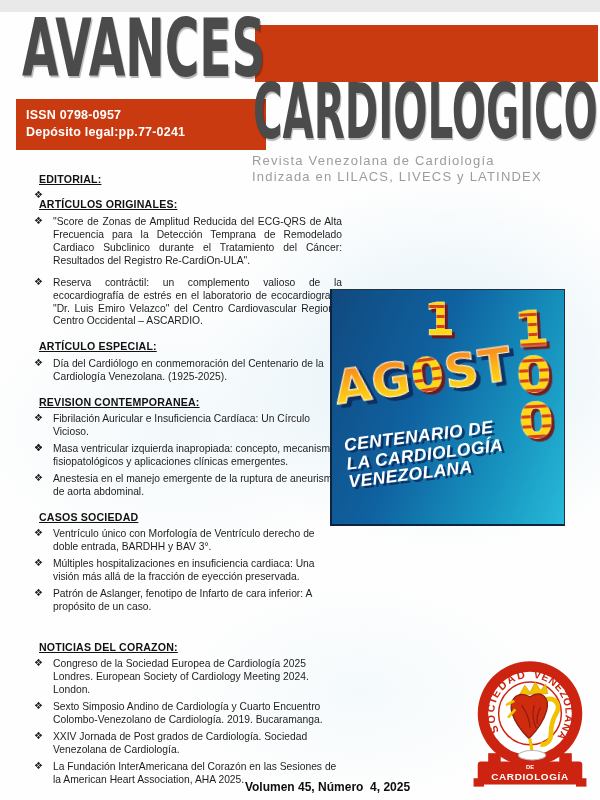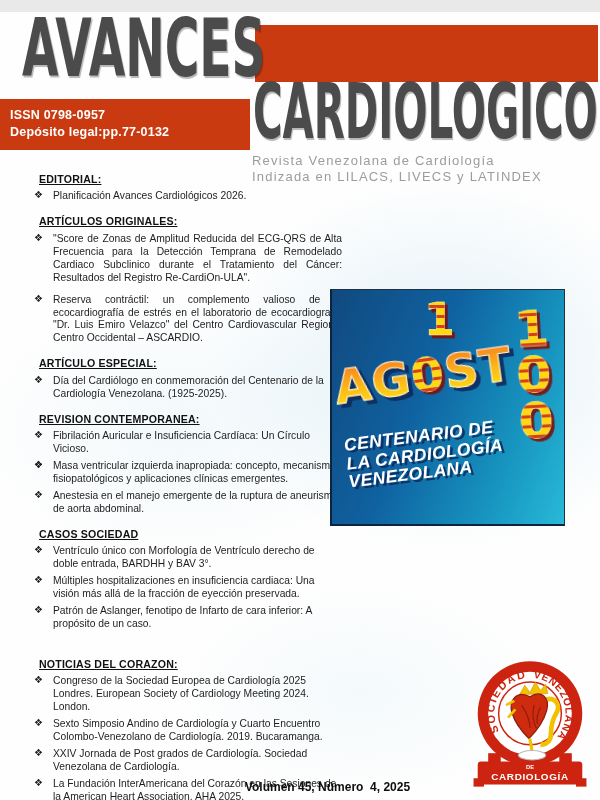--- a/index.html
+++ b/index.html
@@ -26,21 +26,21 @@
   }
   .title-word1 {
     position:absolute; left:22px; top:-3px; z-index:2;
     font-family:"DejaVu Sans", sans-serif; font-weight:bold;
     font-size:80px; line-height:1; color:#4b4b4b;
     transform:scaleX(.59); transform-origin:left top;
     text-shadow:2px 2px 1px rgba(0,0,0,.28);
     white-space:nowrap;
   }
   .issn-band {
-    position:absolute; left:0; top:87px; width:250px; height:51px;
+    position:absolute; left:16px; top:87px; width:250px; height:51px;
     background:#c93a10; z-index:1; padding:8px 0 0 10px;
   }
   .issn-band .line {
     color:#ffffff; font-weight:bold; font-size:12.5px; line-height:1.35;
     letter-spacing:.2px;
   }
   .title-word2 {
     position:absolute; left:253px; top:62px; z-index:2;
     font-family:"DejaVu Sans", sans-serif; font-weight:bold;
     font-size:76px; line-height:1; color:#4b4b4b;
@@ -141,36 +141,35 @@
 </head>
 <body>
 
 <div class="page">
 
   <header>
     <div class="red-block"></div>
     <div class="title-word1">AVANCES</div>
     <div class="issn-band">
       <div class="line">ISSN 0798-0957</div>
-      <div class="line">Depósito legal:pp.77-0132</div>
+      <div class="line">Depósito legal:pp.77-0241</div>
     </div>
     <div class="title-word2">CARDIOLOGICOS</div>
     <div class="masthead-subtitle">
       <div>Revista Venezolana de Cardiología</div>
       <div>Indizada en LILACS, LIVECS y LATINDEX</div>
     </div>
   </header>
 
   <main class="toc">
     <section class="toc-section">
       <h2 class="sec-head">EDITORIAL:</h2>
       <ul class="sec-list">
     <li class="sec-item">
       <span class="bullet">❖</span>
-      <span class="item-text">Planificación Avances Cardiológicos 2026.</span>
     </li>
   </ul>
     </section>
 
     <section class="toc-section">
       <h2 class="sec-head">ARTÍCULOS ORIGINALES:</h2>
       <ul class="sec-list">
     <li class="sec-item justify">
       <span class="bullet">❖</span>
       <span class="item-text">"Score de Zonas de Amplitud Reducida del ECG-QRS de Alta Frecuencia para la Detección Temprana de Remodelado Cardiaco Subclinico durante el Tratamiento del Cáncer: Resultados del Registro Re-CardiOn-ULA".</span>

